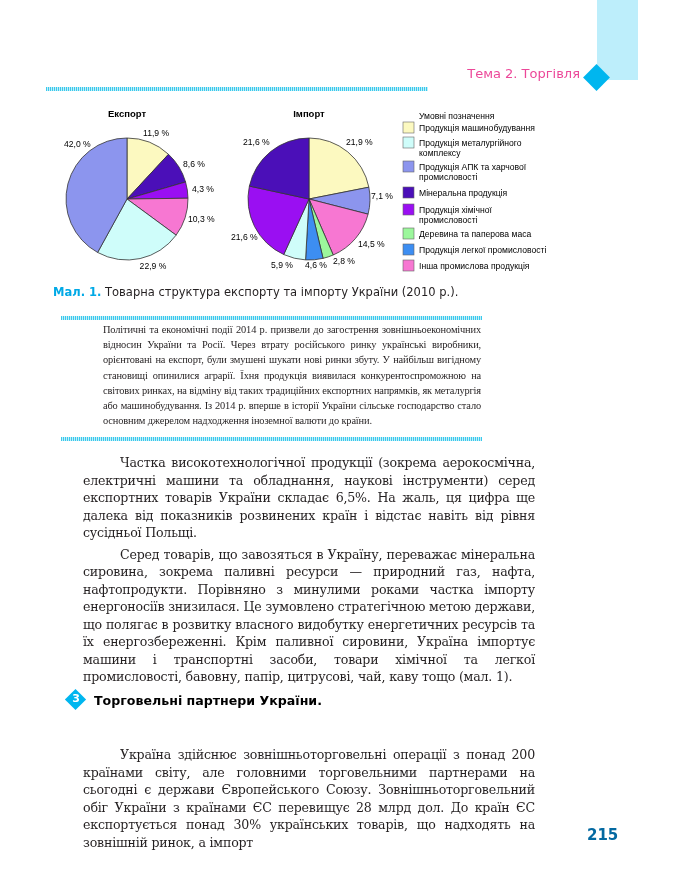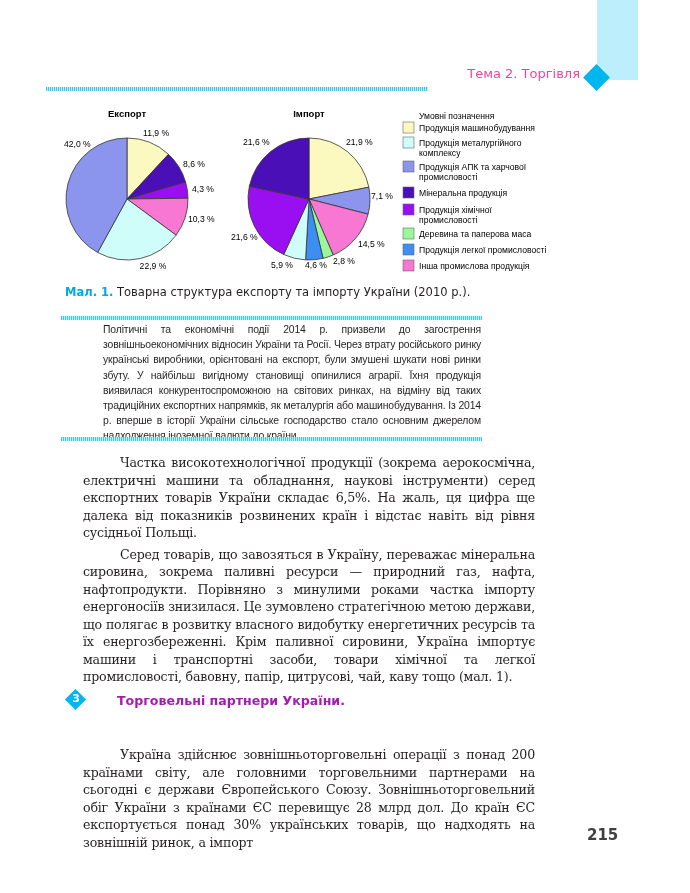--- a/index.html
+++ b/index.html
@@ -3,32 +3,32 @@
 <meta charset="utf-8">
 <style>
   html, body { margin:0; padding:0; }
   body { width:690px; height:893px; background:#ffffff; position:relative; overflow:hidden; font-family:"Liberation Sans", sans-serif; color:#231f20; }
   .corner-tab { position:absolute; left:597px; top:0; width:41px; height:80px; background:#bdeefb; }
   .corner-diamond { position:absolute; left:587px; top:68px; width:19px; height:19px; background:#00b6ef; transform:rotate(45deg); }
   .header-title { position:absolute; right:110px; top:66px; font-size:13px; color:#ec4899; font-family:"DejaVu Sans", sans-serif; }
   .dotrule { position:absolute; height:4px; background:repeating-linear-gradient(90deg,#39c9ec 0 1px,#c3eef9 1px 2px); }
   .chart-svg { position:absolute; left:0; top:95px; }
   .caption { position:absolute; left:53px; top:285px; font-size:11.5px; font-family:"DejaVu Sans", sans-serif; }
-  .caption .lbl { color:#00a9e6; font-weight:bold;margin-left:12px; }
+  .caption .lbl { color:#00a9e6; font-weight:bold; }
   .rule-a { left:61px; top:316px; width:421px; }
   .rule-b { left:61px; top:437px; width:421px; }
-  .aside { position:absolute; left:103px; top:322px; width:378px; font-size:10.4px; line-height:15.2px; text-align:justify; font-family:Liberation Sans, sans-serif; letter-spacing:-0.15px; }
+  .aside { position:absolute; left:103px; top:322px; width:378px; font-size:10.4px; line-height:15.2px; text-align:justify; font-family:Liberation Serif, serif; letter-spacing:-0.15px; }
   .body { position:absolute; left:79px; width:460px; font-family:"DejaVu Serif", serif; font-size:12.6px; line-height:17.5px; text-align:justify; letter-spacing:-0.2px; }
   .body p { margin:4px; text-indent:37px; }
   .sec-head { position:absolute; left:66px; top:690px; display:flex; align-items:center; }
   .sec-num { width:20px; height:20px; position:relative; }
   .sec-num .dia { position:absolute; left:2px; top:2px; width:15px; height:15px; background:#00b6ef; transform:rotate(45deg); }
   .sec-num .n { position:absolute; left:0; top:2px; width:20px; text-align:center; color:#fff; font-size:11px; font-weight:bold; font-family:"DejaVu Sans", sans-serif; }
-  .sec-title { margin-left:31px; color:#a21caf; font-weight:bold; font-size:12.6px; font-family:"DejaVu Sans", sans-serif; }
-  .page-num { position:absolute; left:587px; top:826px; color:#404040; font-weight:bold; font-size:15px; font-family:"DejaVu Sans", sans-serif; }
+  .sec-title { margin-left:8px; color:#000000; font-weight:bold; font-size:12.6px; font-family:"DejaVu Sans", sans-serif; }
+  .page-num { position:absolute; left:587px; top:826px; color:#0369a1; font-weight:bold; font-size:15px; font-family:"DejaVu Sans", sans-serif; }
   svg text { font-family:"Liberation Sans", sans-serif; }
 </style>
 </head>
 <body>
 
 <div class="corner-tab"></div>
 <div class="corner-diamond"></div>
 <div class="header-title">Тема 2. Торгівля</div>
 <div class="dotrule" style="left:46px;top:87px;width:382px;"></div>
 

